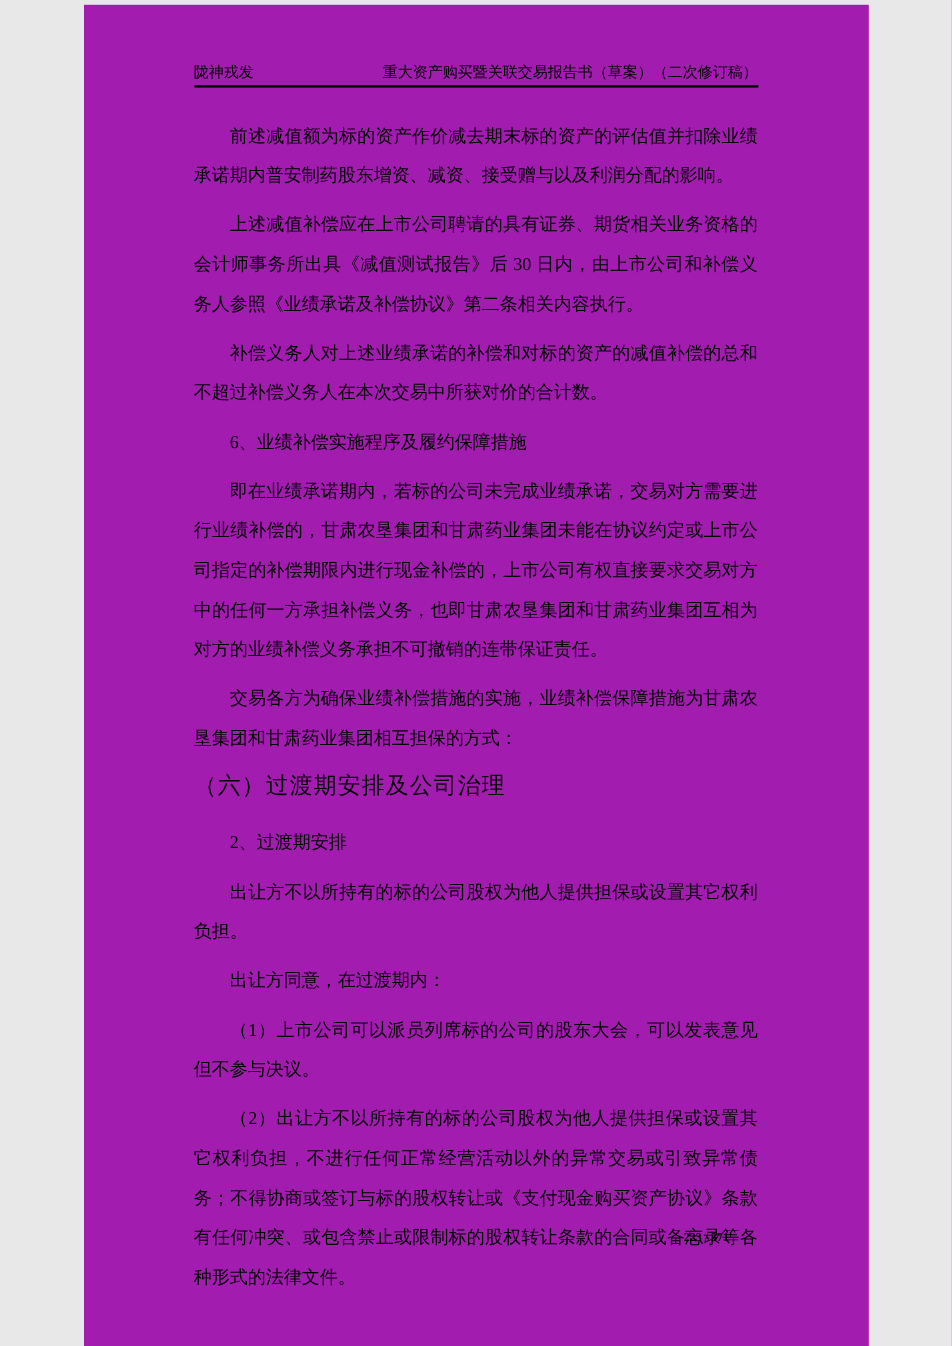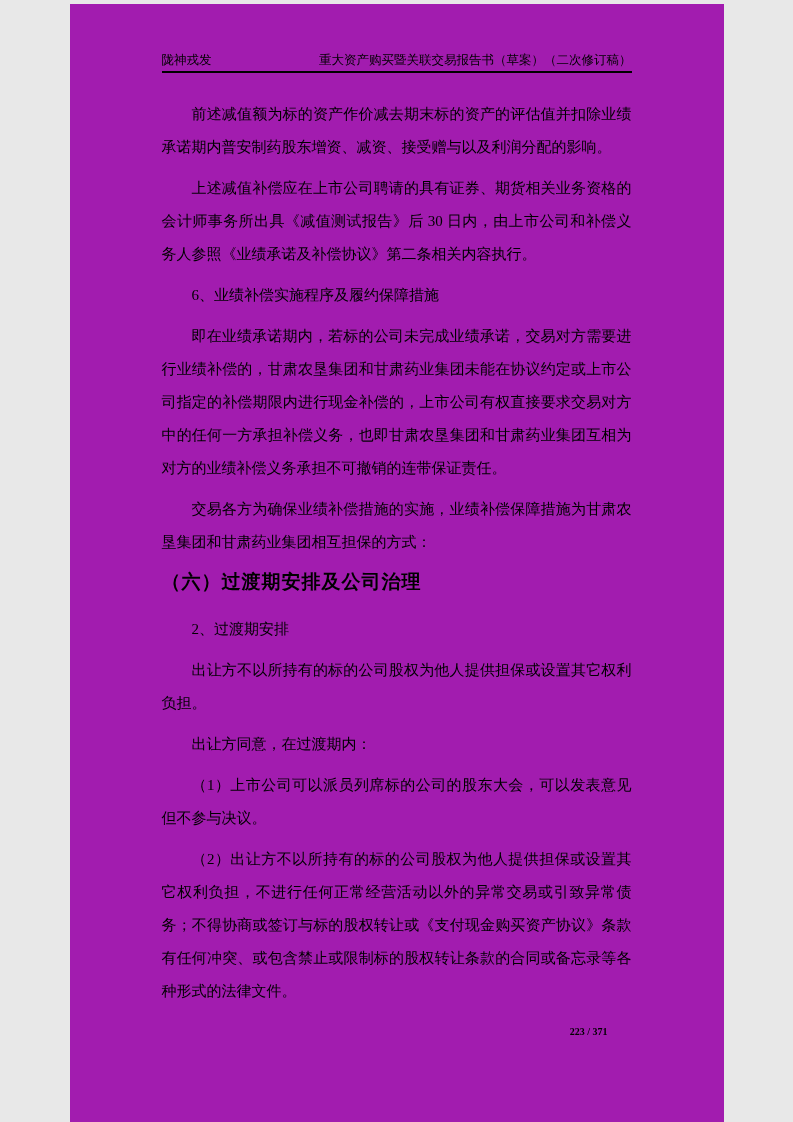--- a/index.html
+++ b/index.html
@@ -45,21 +45,21 @@
     margin: 0 0 8px 0;
   }
   .sub-head {
     font-size: 15px;
     line-height: 33px;
     text-indent: 2em;
     margin: 0 0 8px 0;
   }
   .section-head {
     font-family: "Liberation Sans", sans-serif;
-    font-weight: bold;
+    font-weight: normal;
     font-size: 19px;
     line-height: 30px;
     text-indent: 0;
     margin: 6px 0 16px 0;
     letter-spacing: 1px;
   }
   .page-number {
     position: absolute;
     right: 116px;
     top: 1022px;
@@ -74,20 +74,21 @@
 <div class="page">
 
   <div class="doc-header">
     <span>陇神戎发</span>
     <span>重大资产购买暨关联交易报告书（草案）（二次修订稿）</span>
   </div>
 
   <div class="doc-body">
     <p class="para">前述减值额为标的资产作价减去期末标的资产的评估值并扣除业绩承诺期内普安制药股东增资、减资、接受赠与以及利润分配的影响。</p>
     <p class="para">上述减值补偿应在上市公司聘请的具有证券、期货相关业务资格的会计师事务所出具《减值测试报告》后 30 日内，由上市公司和补偿义务人参照《业绩承诺及补偿协议》第二条相关内容执行。</p>
+    <p class="para">补偿义务人对上述业绩承诺的补偿和对标的资产的减值补偿的总和不超过补偿义务人在本次交易中所获对价的合计数。</p>
     <p class="sub-head">6、业绩补偿实施程序及履约保障措施</p>
     <p class="para">即在业绩承诺期内，若标的公司未完成业绩承诺，交易对方需要进行业绩补偿的，甘肃农垦集团和甘肃药业集团未能在协议约定或上市公司指定的补偿期限内进行现金补偿的，上市公司有权直接要求交易对方中的任何一方承担补偿义务，也即甘肃农垦集团和甘肃药业集团互相为对方的业绩补偿义务承担不可撤销的连带保证责任。</p>
     <p class="para">交易各方为确保业绩补偿措施的实施，业绩补偿保障措施为甘肃农垦集团和甘肃药业集团相互担保的方式：</p>
     <h2 class="section-head">（六）过渡期安排及公司治理</h2>
     <p class="sub-head">2、过渡期安排</p>
     <p class="para">出让方不以所持有的标的公司股权为他人提供担保或设置其它权利负担。</p>
     <p class="para">出让方同意，在过渡期内：</p>
     <p class="para">（1）上市公司可以派员列席标的公司的股东大会，可以发表意见但不参与决议。</p>
     <p class="para">（2）出让方不以所持有的标的公司股权为他人提供担保或设置其它权利负担，不进行任何正常经营活动以外的异常交易或引致异常债务；不得协商或签订与标的股权转让或《支付现金购买资产协议》条款有任何冲突、或包含禁止或限制标的股权转让条款的合同或备忘录等各种形式的法律文件。</p>
   </div>

